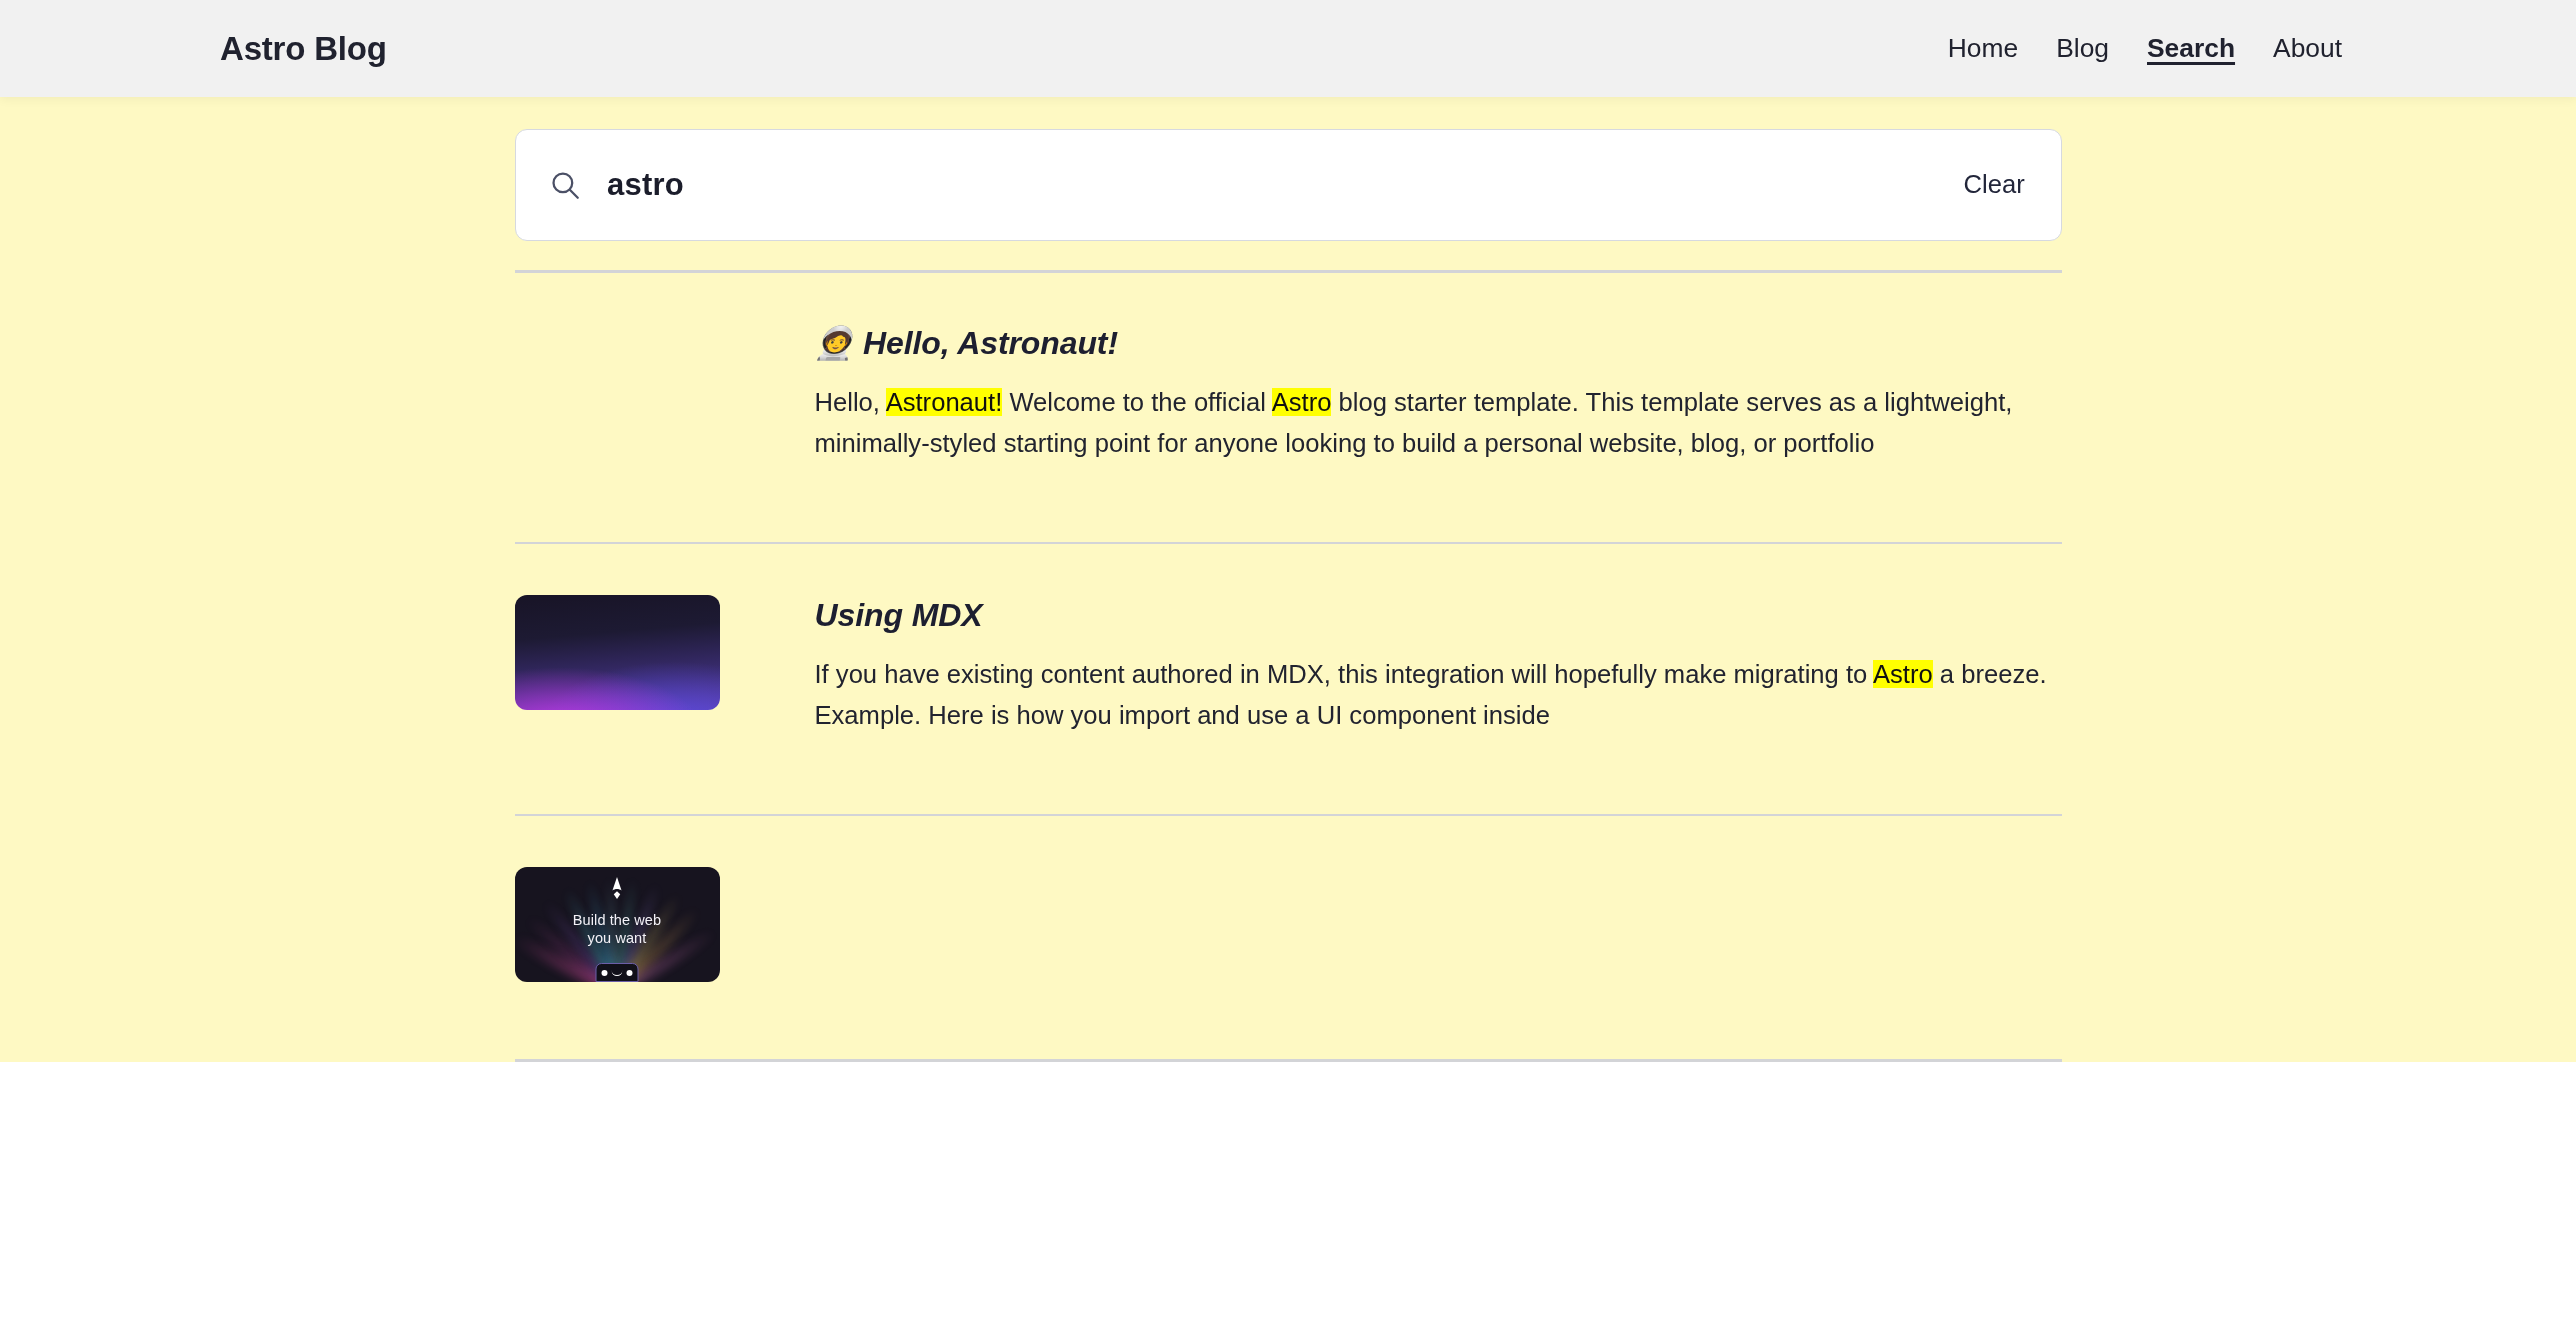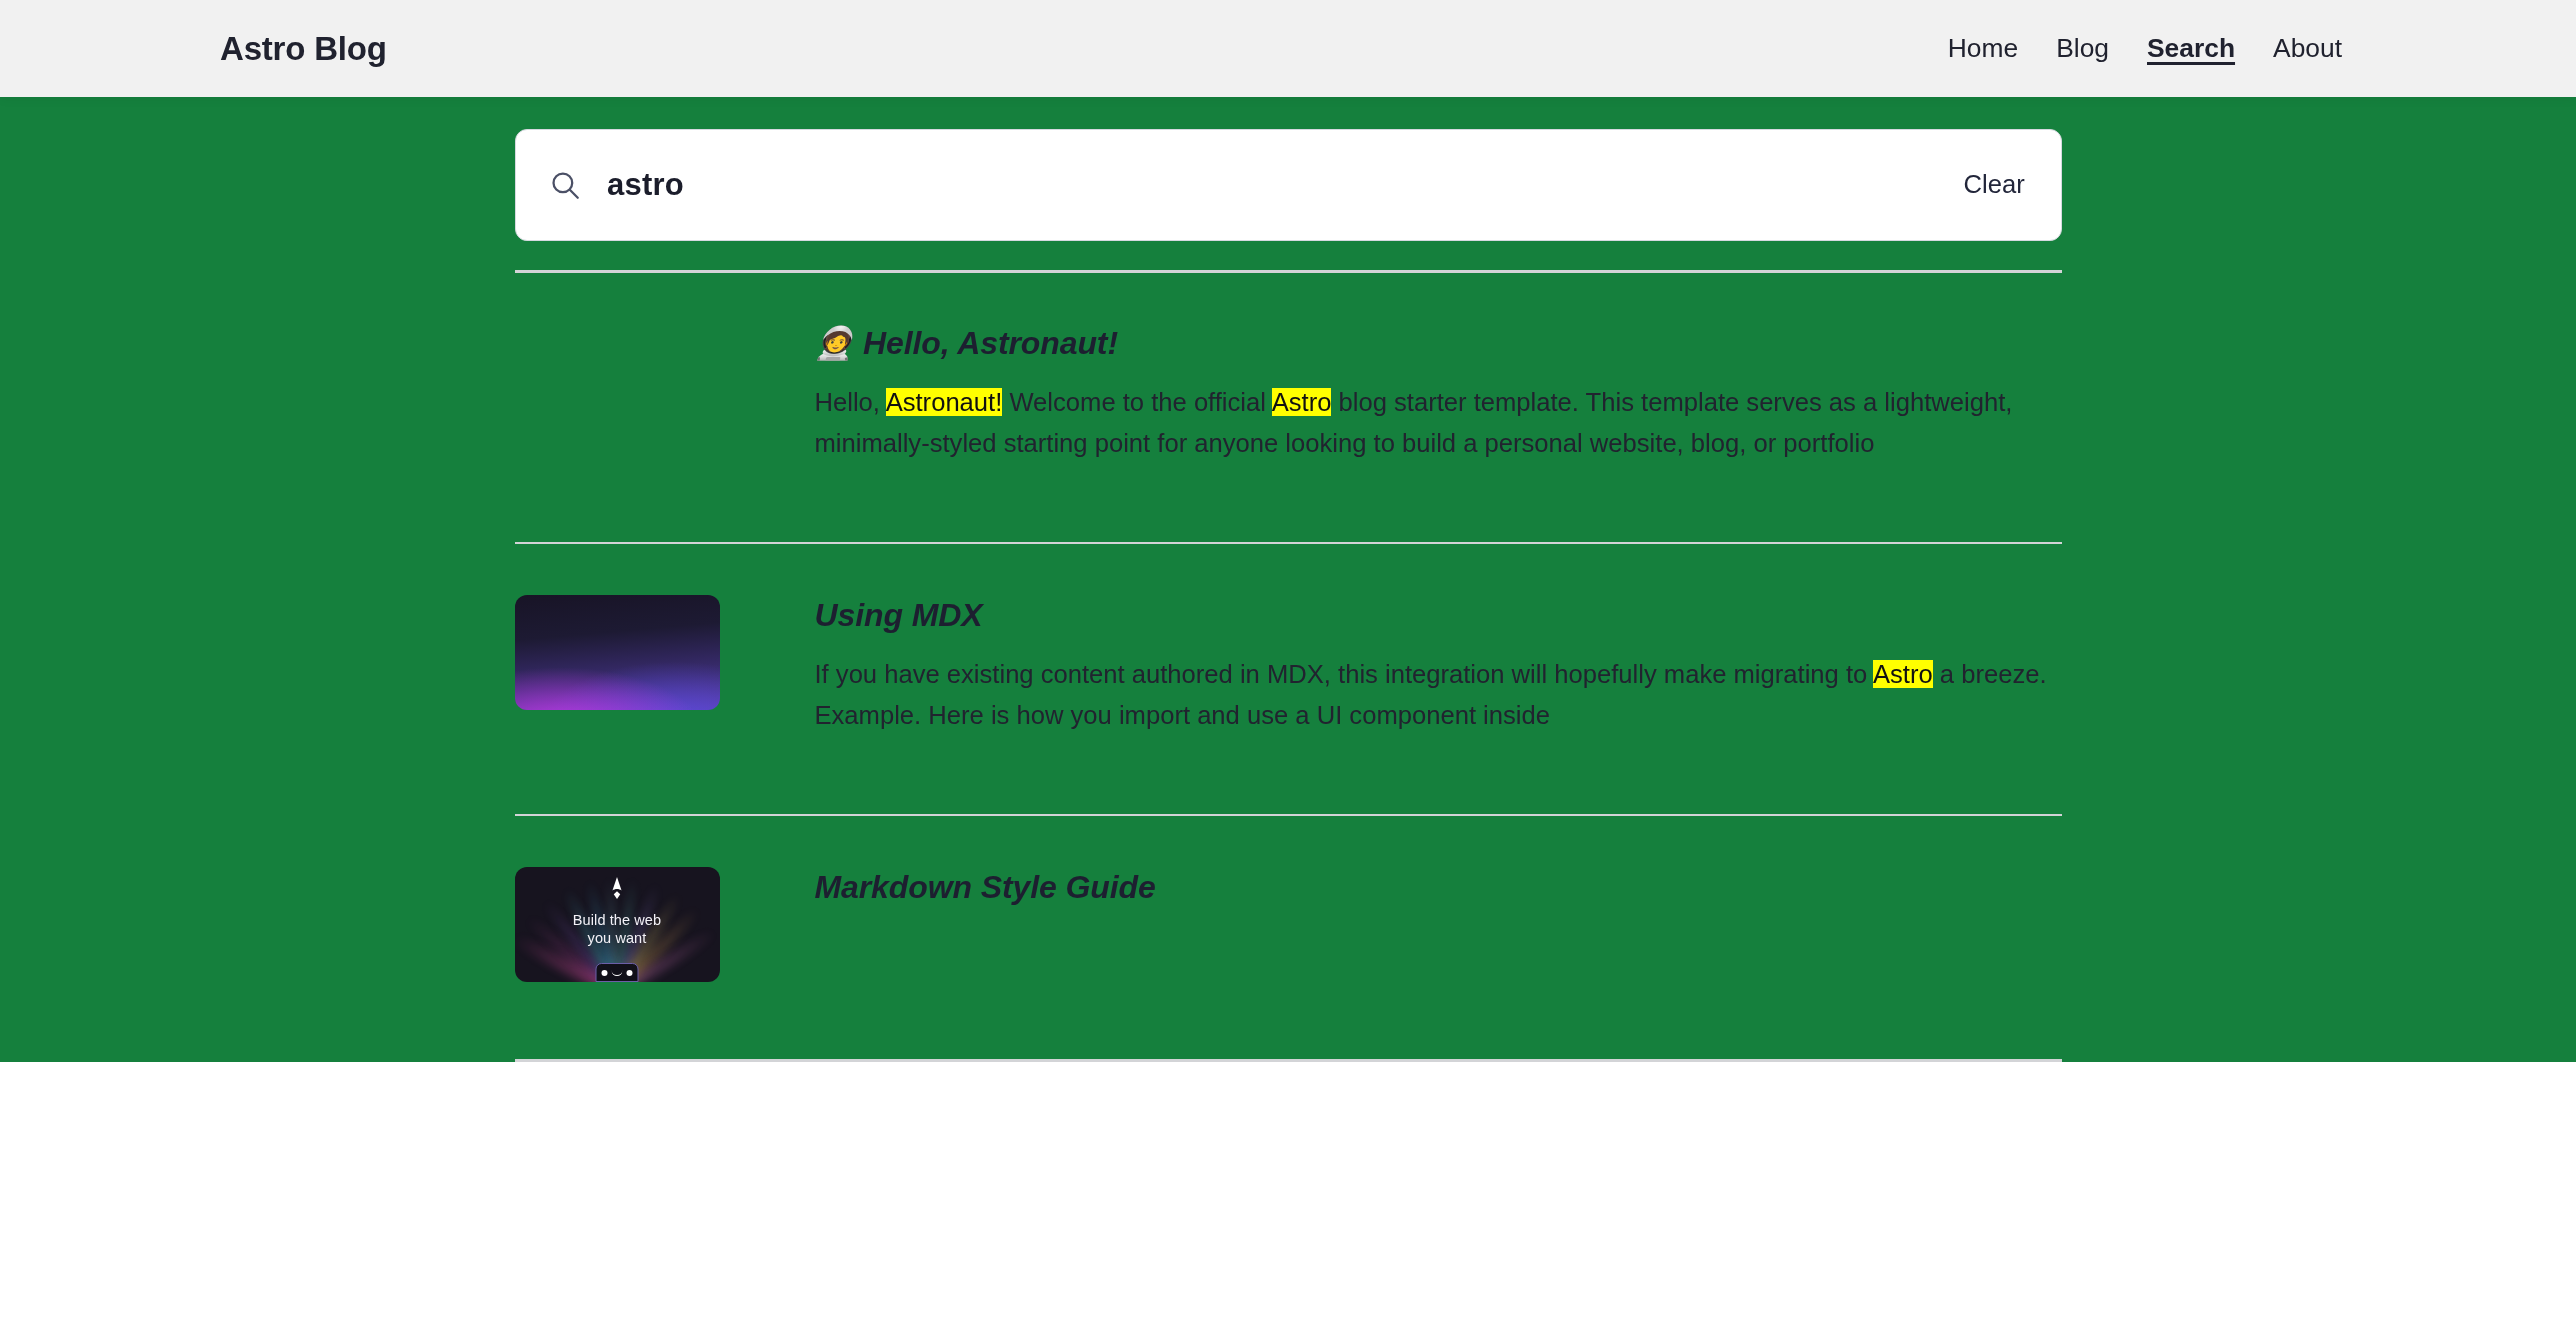--- a/index.html
+++ b/index.html
@@ -63,21 +63,21 @@
   .nav-link.active {
     font-weight: bold;
     text-decoration: underline;
     text-underline-offset: 5.1px;
     text-decoration-thickness: 2.6px;
   }
 
   
   .page {
     width: 100%;
-    background: #15803d;
+    background: #fef9c3;
   }
   .container {
     width: 1547px;
     margin: 0 auto;
   }
 
   
   .search-wrap {
     padding-top: 32px;
   }
@@ -343,21 +343,20 @@
                 <div>you want</div>
               </div>
               <div class="robot">
                 <span class="eye"></span>
                 <span class="smile"></span>
                 <span class="eye"></span>
               </div>
             </div>
           </div>
           <div class="result-body">
-            <h2 class="result-title"><span>Markdown Style Guide</span></h2>
           </div>
         </li>
         <hr class="divider">
       </ul>
 
 
   </div>
 </main>
 
 

